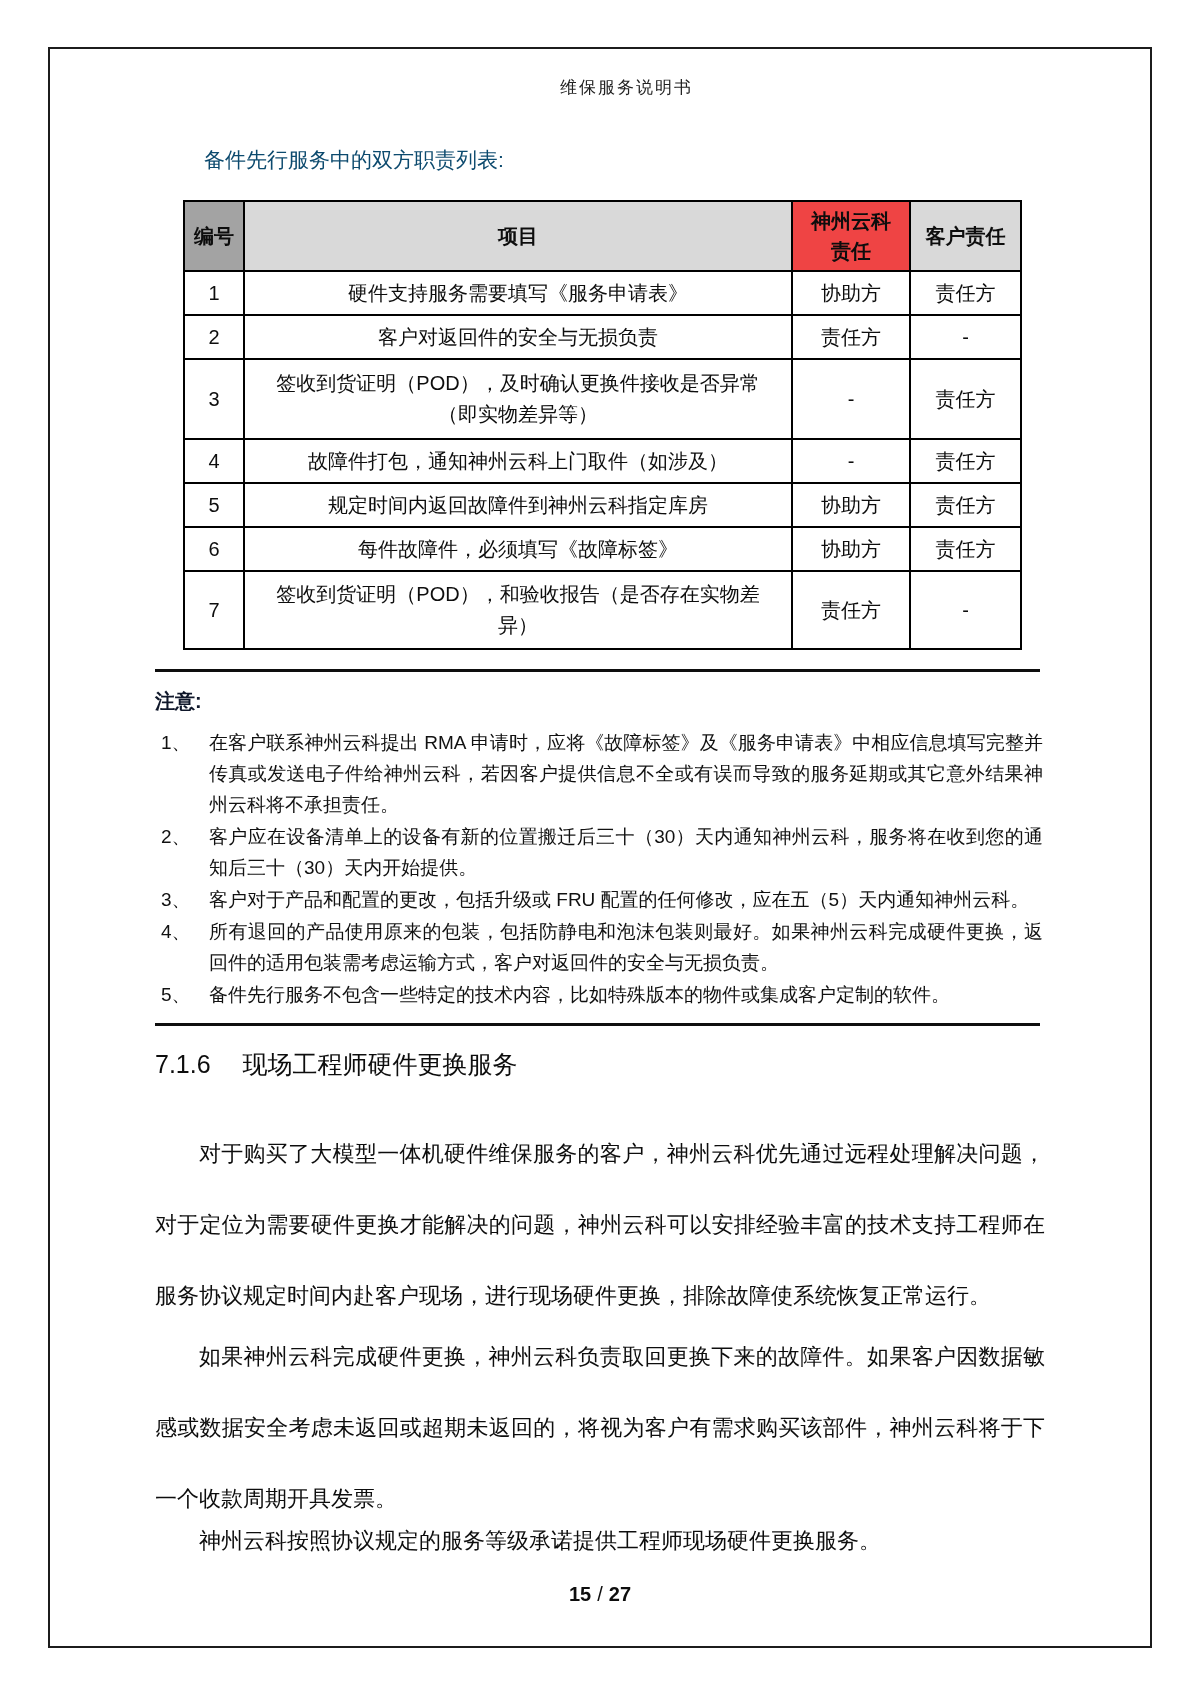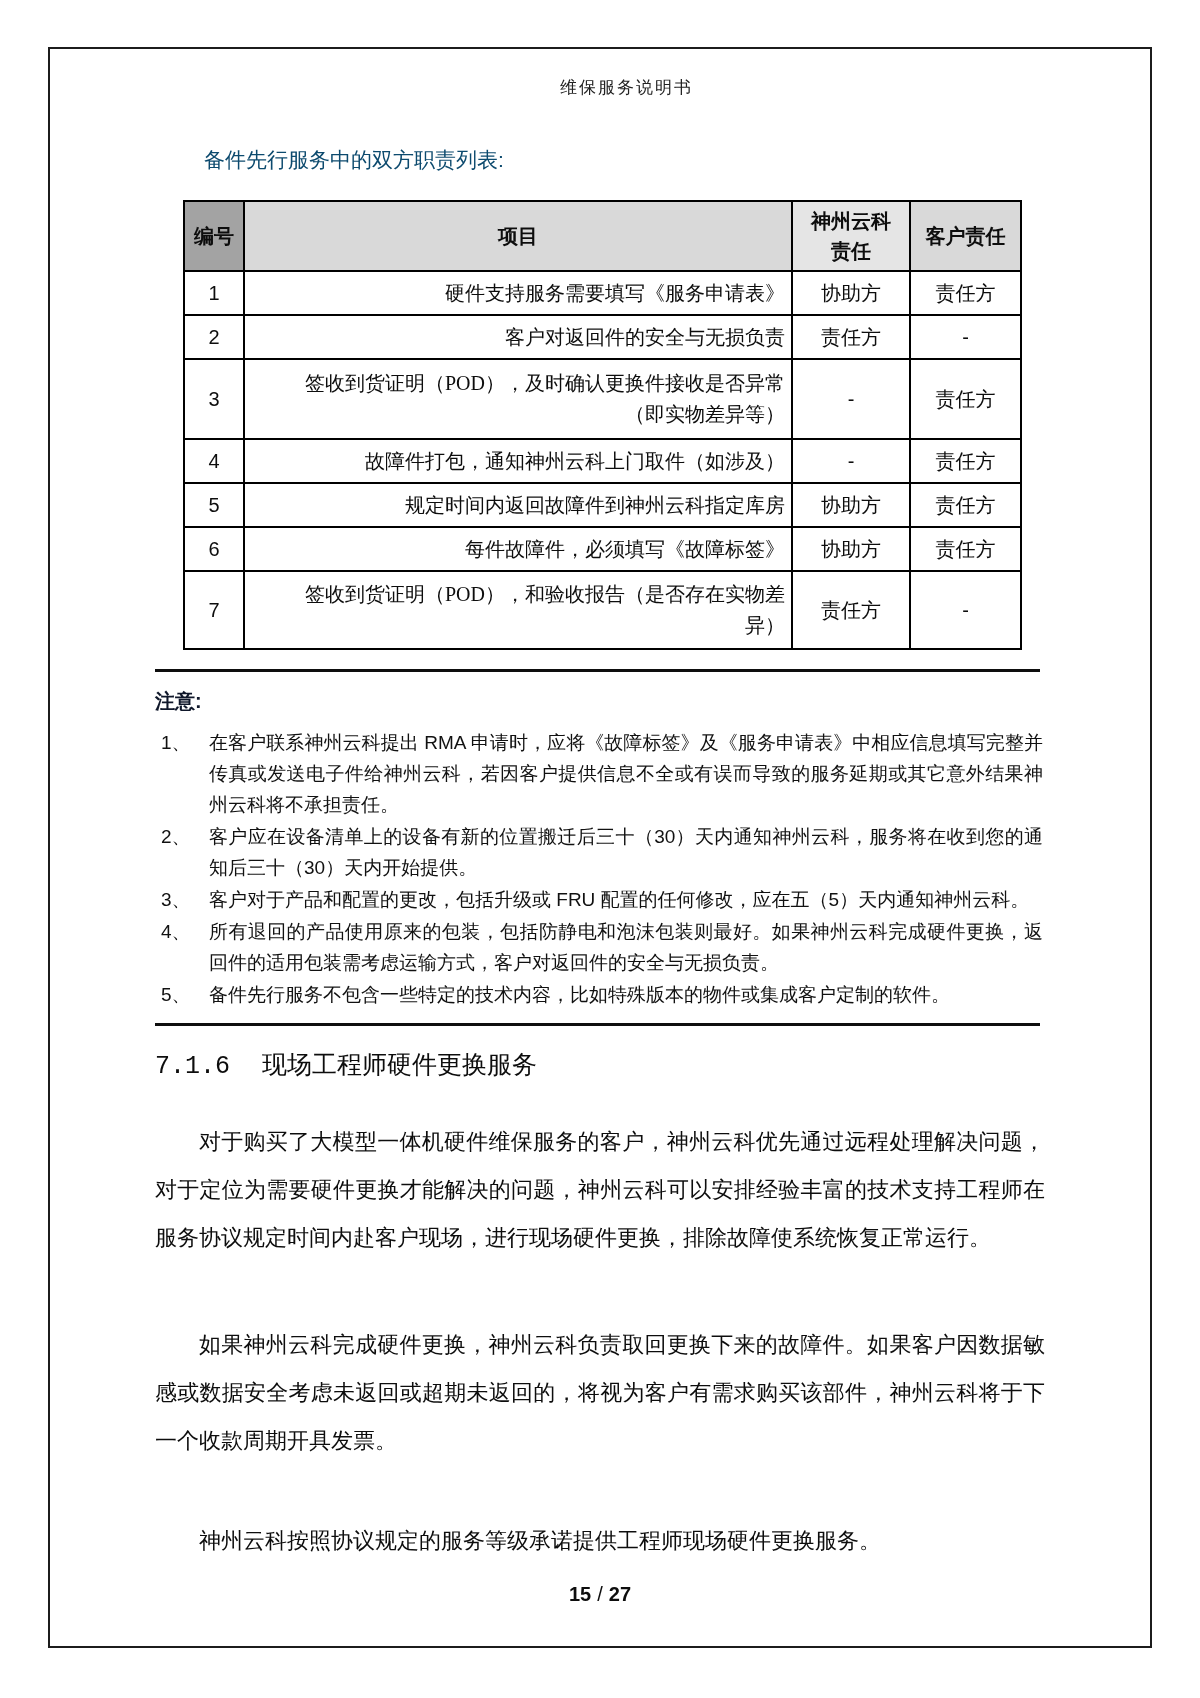--- a/index.html
+++ b/index.html
@@ -56,21 +56,21 @@
     height: 66px;
     text-align: center;
     white-space: pre-line;
     line-height: 1.5;
   }
   .col-num   { width: 60px; }
   .col-item  { width: 548px; }
   .col-dcyk  { width: 118px; }
   .col-cust  { width: 111px; }
   .cell-num, .cell-dcyk, .cell-cust { text-align: center; }
-  .cell-item { text-align: right; padding-left: 14px; white-space: pre-line; line-height: 1.55; font-family: Liberation Serif, serif; }
+  .cell-item { text-align: center; padding-left: 14px; white-space: pre-line; line-height: 1.55; }
   tbody tr:nth-child(1) td { height: 44px; }
   tbody tr:nth-child(2) td { height: 44px; }
   tbody tr:nth-child(3) td { height: 80px; }
   tbody tr:nth-child(4) td { height: 44px; }
   tbody tr:nth-child(5) td { height: 44px; }
   tbody tr:nth-child(6) td { height: 44px; }
   tbody tr:nth-child(7) td { height: 78px; }
 
   .rule {
     position: absolute;
@@ -112,30 +112,29 @@
     font-size: 19px;
     line-height: 31px;
     text-align: justify;
   }
 
   .section-heading {
     position: absolute;
     left: 155px; top: 1048px;
     font-size: 25px;
     color: #0d0d0d;
-    font-family: Liberation Mono, monospace;
   }
   .section-number { display: inline-block; margin-right: 32px; }
 
   .body-para {
     position: absolute;
     left: 155px;
     width: 890px;
     font-size: 22px;
-    line-height: 48px;
+    line-height: 71px;
     text-align: justify;
     text-indent: 44px;
     color: #0d0d0d;
   }
   .para-1 { top: 1118px; }
   .para-2 { top: 1321px; }
   .para-3 { top: 1524px; line-height: 34px; }
 
   .page-footer {
     position: absolute;
@@ -162,21 +161,21 @@
   <colgroup>
     <col class="col-num">
       <col class="col-item">
       <col class="col-dcyk">
       <col class="col-cust">
   </colgroup>
   <thead>
     <tr>
       <th style="background:#a3a3a3">编号</th>
       <th style="background:#d9d9d9">项目</th>
-      <th style="background:#e5e5e5">神州云科
+      <th style="background:#ef4444">神州云科
 责任</th>
       <th style="background:#d9d9d9">客户责任</th>
     </tr>
   </thead>
   <tbody>
     <tr>
       <td class="cell-num">1</td>
       <td class="cell-item">硬件支持服务需要填写《服务申请表》</td>
       <td class="cell-dcyk">协助方</td>
       <td class="cell-cust">责任方</td>

